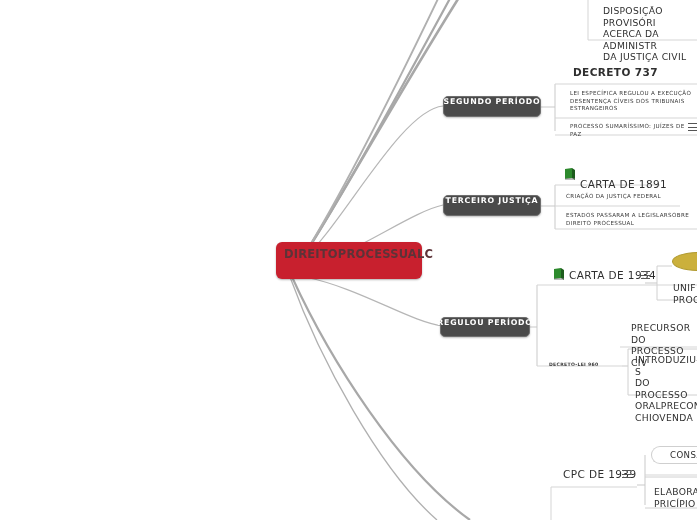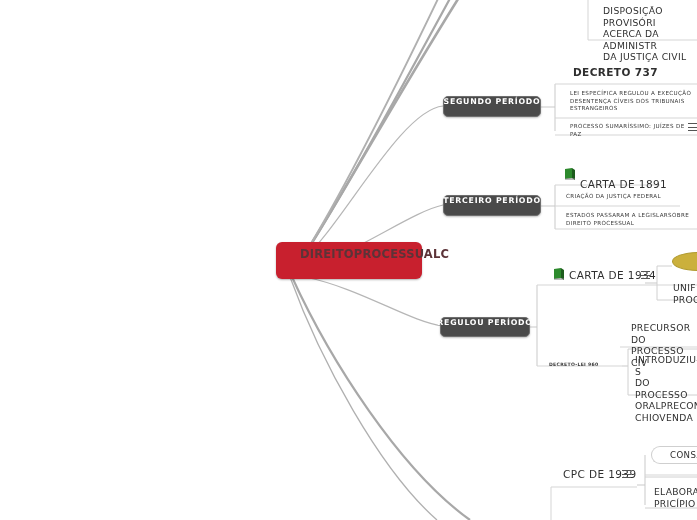--- a/index.html
+++ b/index.html
@@ -24,21 +24,21 @@
   }
 
   
   .root-node {
     position: absolute;
     left: 276px; top: 242px;
     width: 146px; height: 37px;
     background: #c8202e;
     border-radius: 6px;
     box-shadow: 0 1px 2px rgba(0,0,0,0.30);
-    padding: 5px 12px 0 24px;
+    padding: 5px 12px 0 8px;
     z-index: 30;
   }
   .root-line {
     font-size: 11.5px;
     font-weight: bold;
     letter-spacing: 0.2px;
     line-height: 14px;
     white-space: nowrap;
   }
   .root-line.l1 { color: #5c3338; }
@@ -214,21 +214,21 @@
 
   <div class="root-node">
     <div class="root-line l1">DIREITOPROCESSUALC</div>
   </div>
 
   <div class="period-node" style="left:443px; top:96px; width:98px; height:21px;">
     <span>SEGUNDO PERÍODO</span>
   </div>
 
   <div class="period-node" style="left:443px; top:195px; width:98px; height:21px;">
-    <span>TERCEIRO PERÍODO</span>
+    <span>TERCEIRO JUSTIÇA</span>
   </div>
 
   <div class="period-node" style="left:440px; top:317px; width:90px; height:20px;">
     <span>REGULOU PERÍODO</span>
   </div>
 
   <div class="leaf leaf-med" style="left:603px; top:5px; width:110px;">
     <div>DISPOSIÇÃO PROVISÓRI</div>
     <div>ACERCA DA ADMINISTR</div>
     <div>DA JUSTIÇA CIVIL</div>

